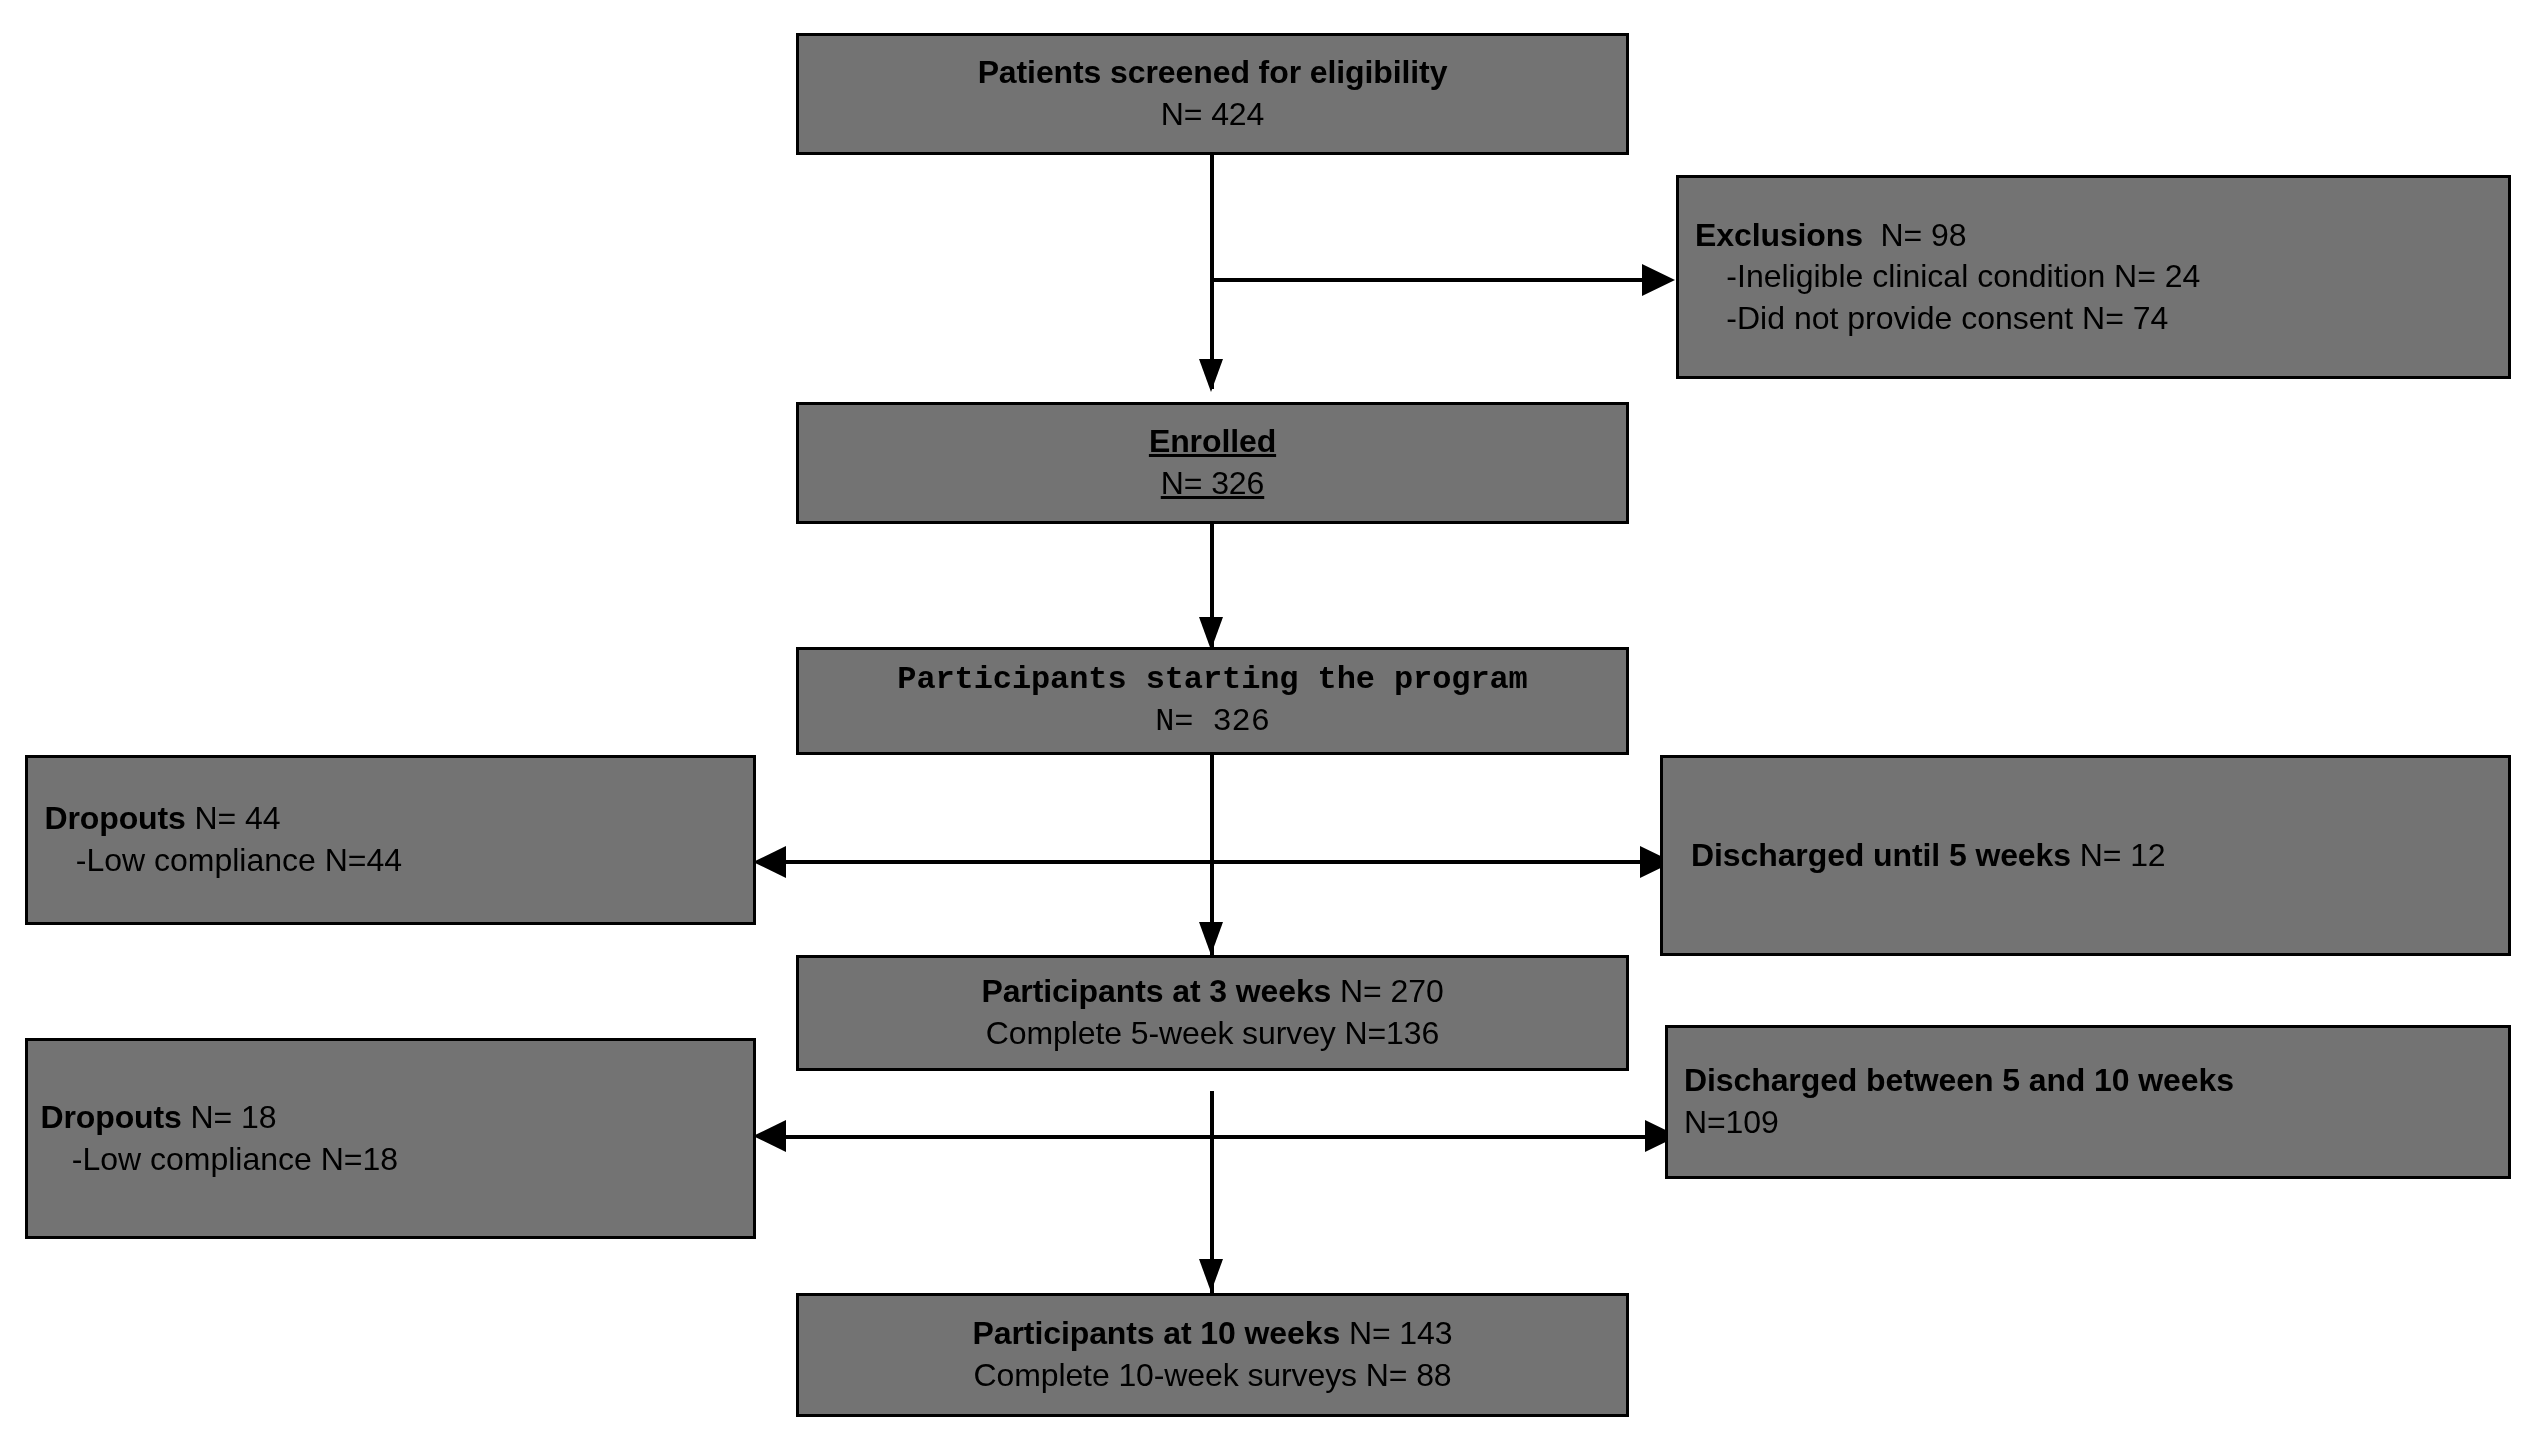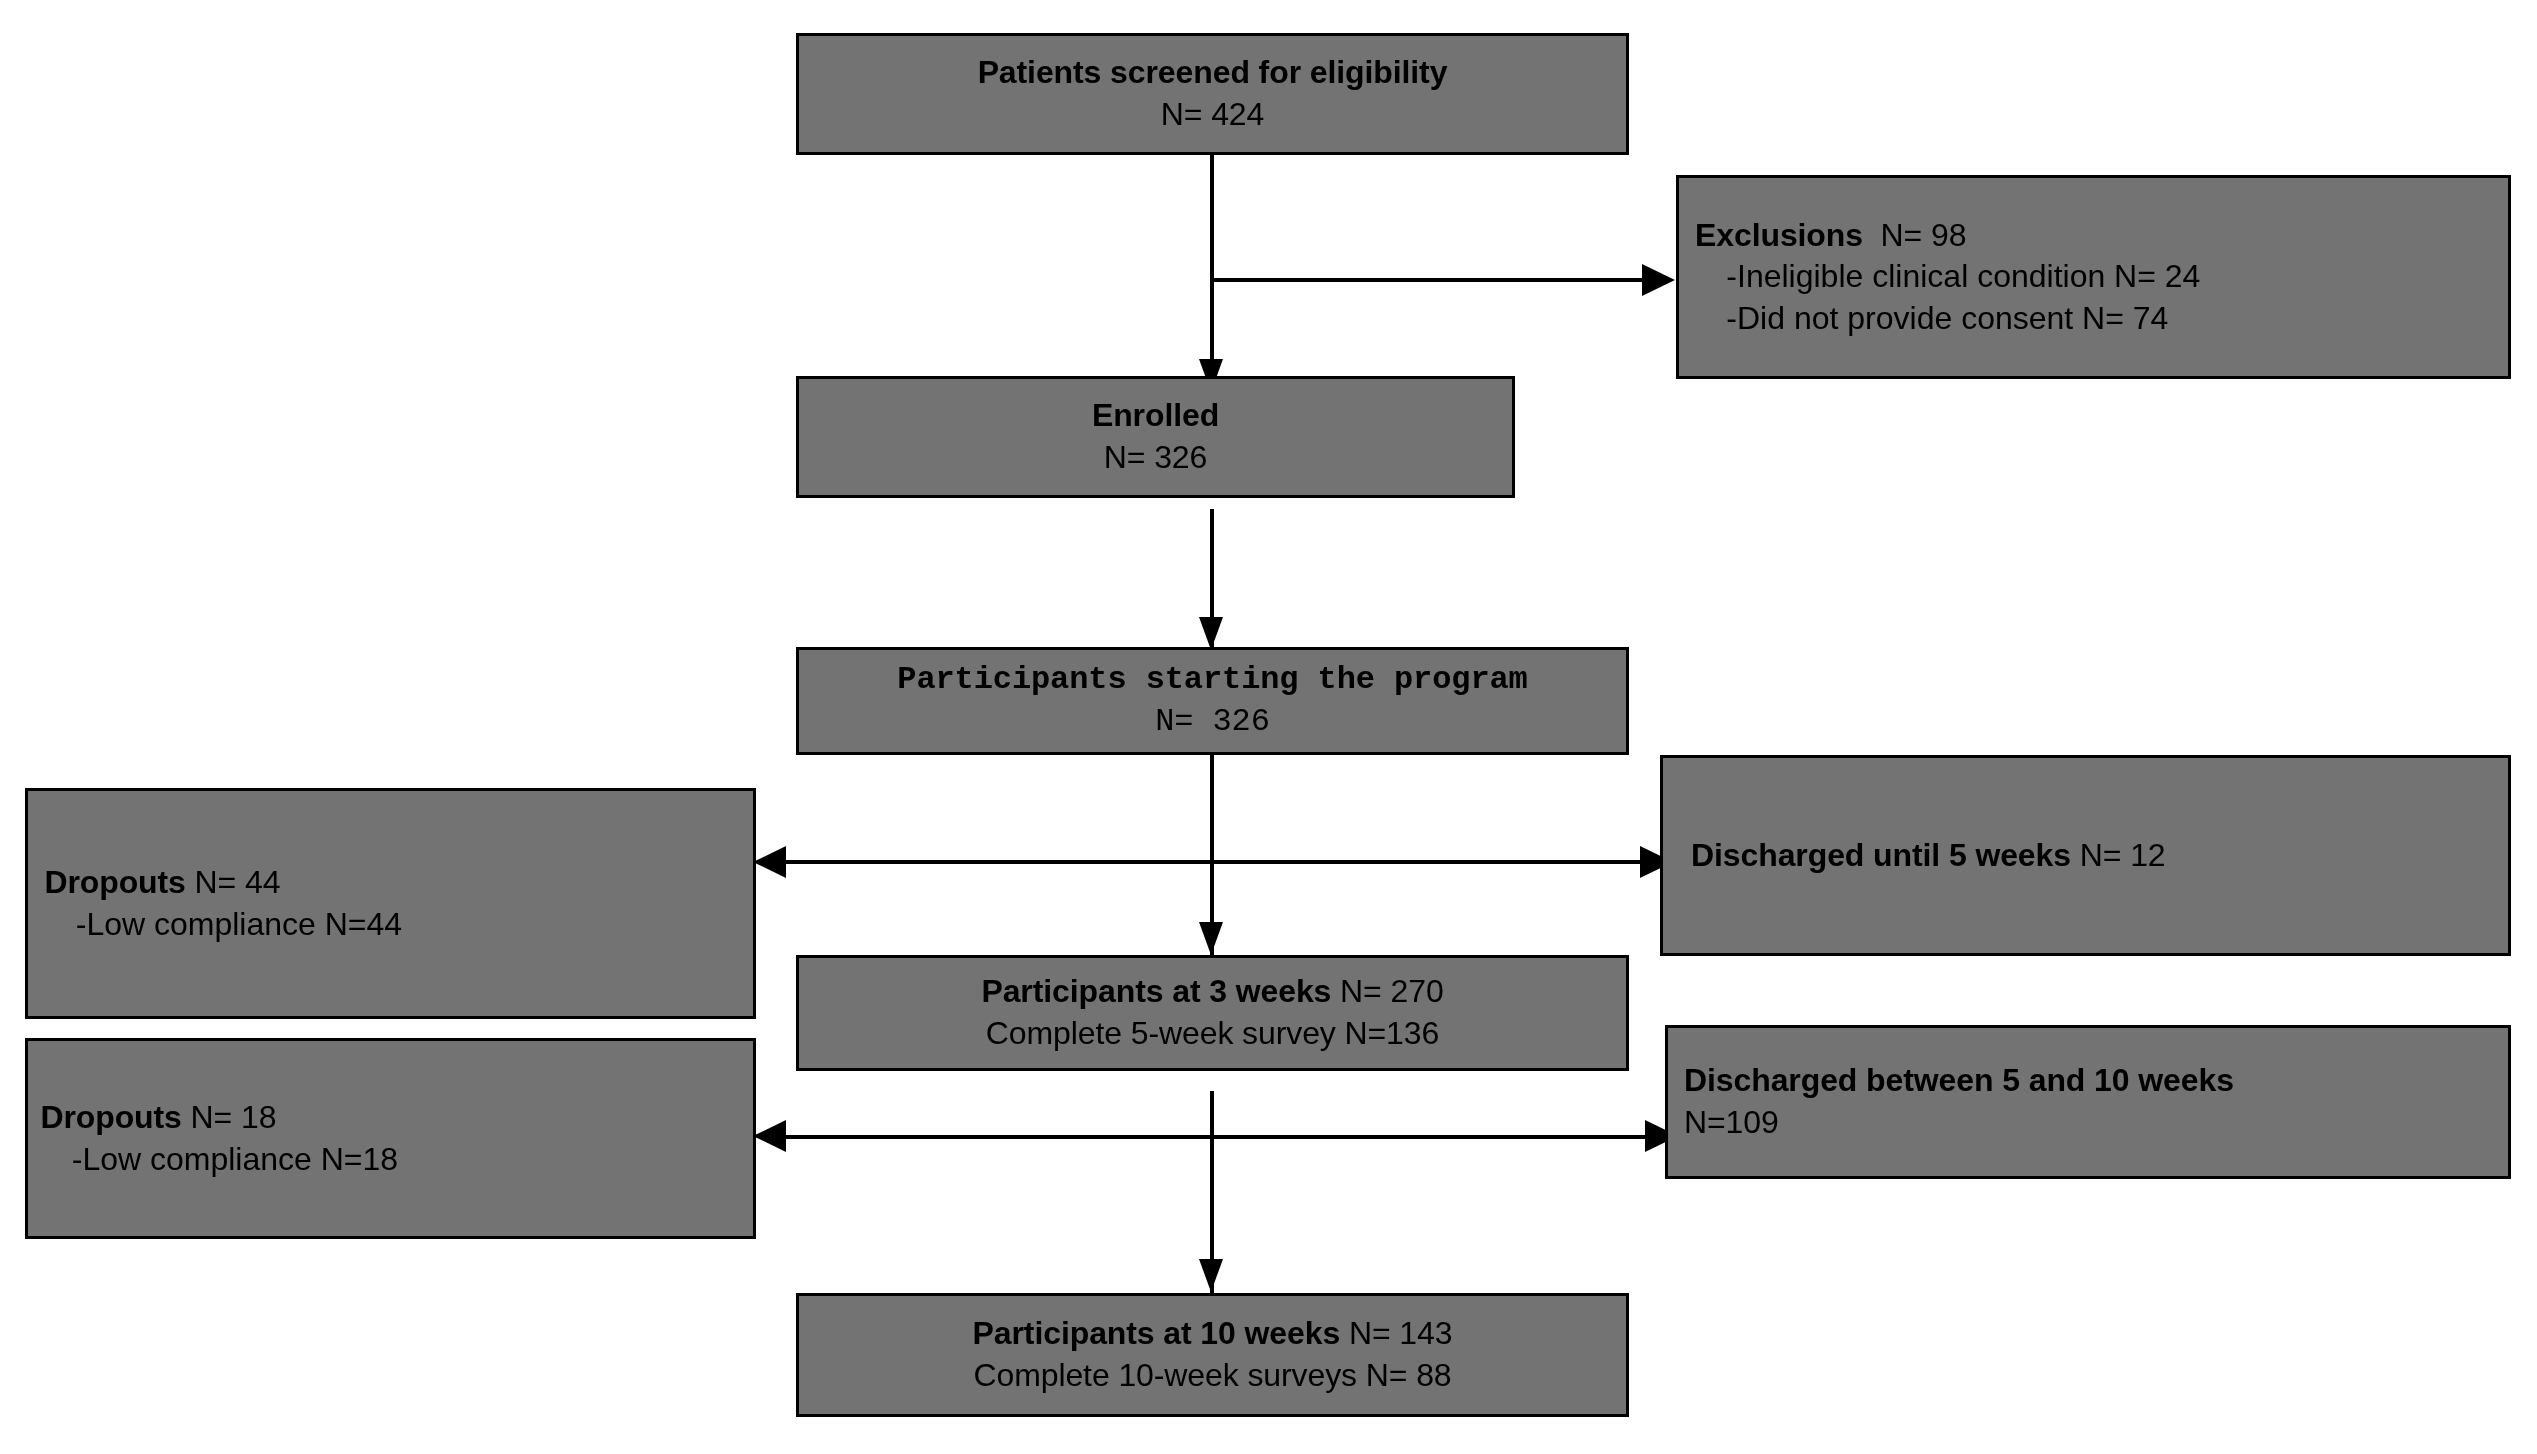--- a/index.html
+++ b/index.html
@@ -134,31 +134,31 @@
     <div class="listline">
       <span class="dash">-</span>
       <span class="r">Ineligible clinical condition N= 24</span>
     </div>
     <div class="listline">
       <span class="dash">-</span>
       <span class="r">Did not provide consent N= 74</span>
     </div>
   </div>
 
-  <div class="box center" style="left:796px; top:376px; width:719px; height:122px;">
+  <div class="box center" style="left:796px; top:402px; width:833px; height:122px;text-decoration:underline;">
     <div class="line b">Enrolled</div>
     <div class="line r">N= 326</div>
   </div>
 
   <div class="box center" style="left:796px; top:647px; width:833px; height:108px;font-family:Liberation Mono, monospace;">
     <div class="line b">Participants starting the program</div>
     <div class="line r">N= 326</div>
   </div>
 
-  <div class="box left" style="left:25.4px; top:788px; width:731px; height:231px; padding-left:16px;">
+  <div class="box left" style="left:25.4px; top:755px; width:731px; height:170px; padding-left:16px;">
     <div class="line">
       <span class="b">Dropouts</span><span class="r">&nbsp;</span><span class="r">N= 44</span>
     </div>
     <div class="listline">
       <span class="dash">-</span>
       <span class="r">Low compliance N=44</span>
     </div>
   </div>
 
   <div class="box left" style="left:1660px; top:755px; width:851px; height:201px; padding-left:28px;">

